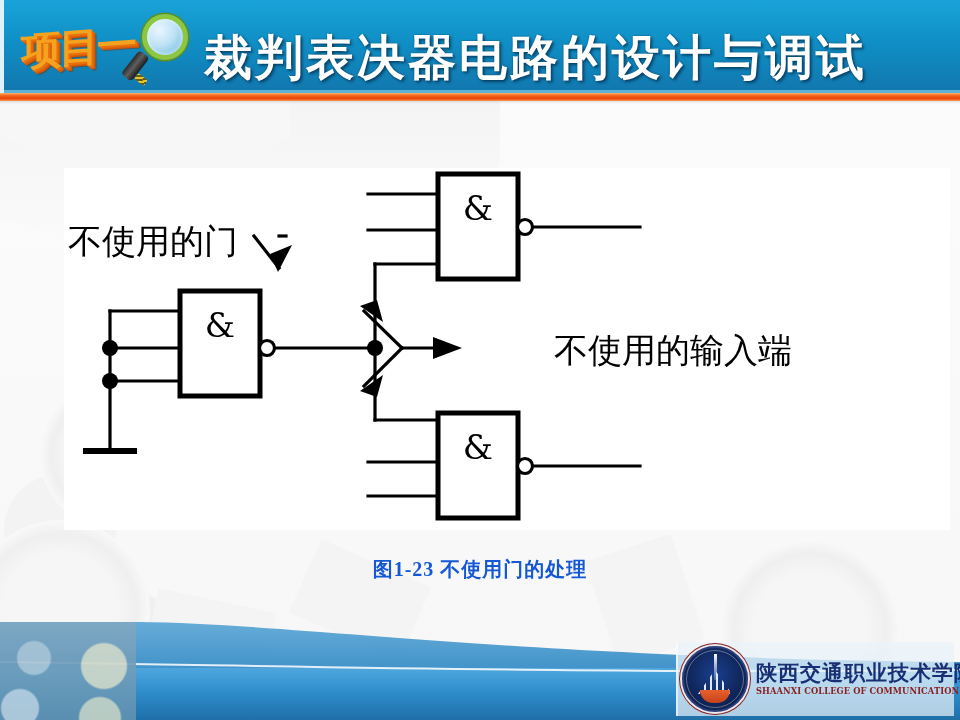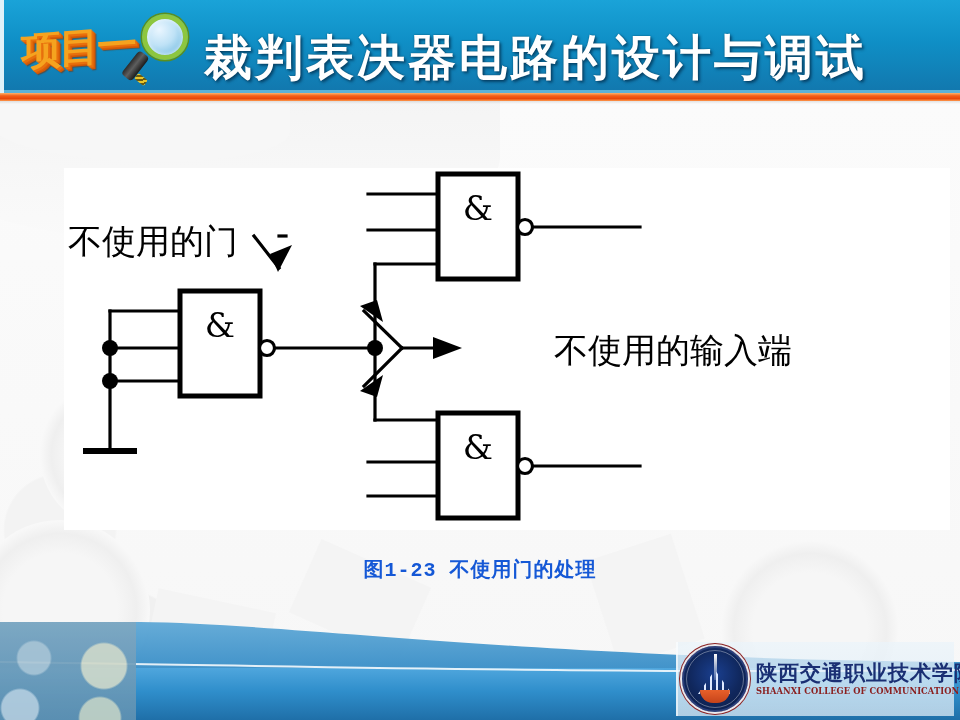--- a/index.html
+++ b/index.html
@@ -102,21 +102,21 @@
   
   .figure-panel{
     position:absolute;left:64px;top:168px;width:886px;height:362px;
     background:#ffffff;
   }
   .figure-svg{position:absolute;left:0;top:0;}
 
   
   .caption{
     position:absolute;left:0;top:556px;width:960px;text-align:center;
-    font-family:Liberation Mono, monospace;
+    font-family:Liberation Serif, serif;
     font-size:20px;font-weight:bold;color:#1558d6;letter-spacing:1px;
   }
 
   
   .bottom-wrap{position:absolute;left:0;top:600px;width:960px;height:120px;}
   .band-curve{position:absolute;left:0;top:0;width:960px;height:120px;}
   .gear-strip{
     position:absolute;left:0;top:622px;width:136px;height:98px;
     background:
       radial-gradient(circle at 34px 36px,#a9c4d4 0 16px,rgba(169,196,212,0) 18px),

